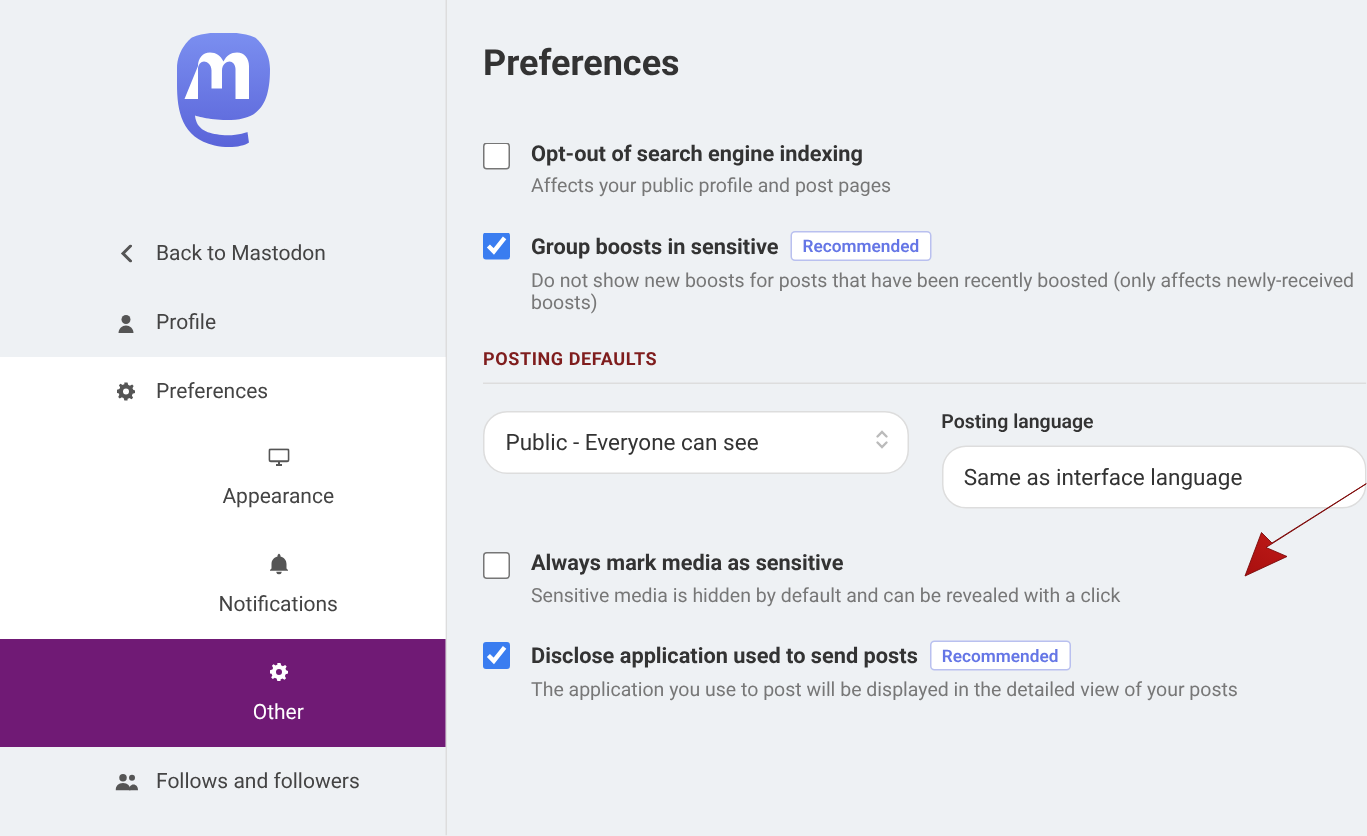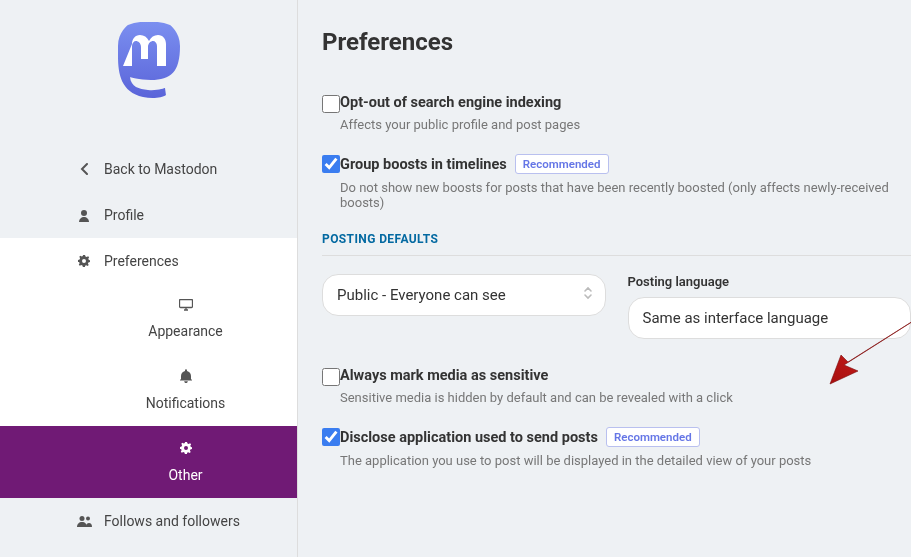--- a/index.html
+++ b/index.html
@@ -53,20 +53,21 @@
   }
   h1 {
     font-size: 24px;
     font-weight: 700;
     color: #333;
     margin-bottom: 38px;
   }
   .opt {
     display: flex;
     align-items: flex-start;
+    gap: 14px;
     margin-bottom: 22px;
   }
   input[type=checkbox] {
     width: 18px;
     height: 18px;
     accent-color: #3a7df0;
     margin-top: 1px;
     flex-shrink: 0;
   }
   .opt-body { flex: 1; }
@@ -90,21 +91,21 @@
     color: #6576e6;
     border: 1px solid #b9c0ef;
     border-radius: 3px;
     padding: 2px 7px;
     background: #fff;
   }
   .section-label {
     font-size: 12px;
     font-weight: 700;
     letter-spacing: 0.4px;
-    color: #0369a1;
+    color: #7f1d1d;
     text-transform: uppercase;
     border-bottom: 1px solid #ddd;
     padding-bottom: 9px;
     margin: 12px 0 18px 0;
   }
   .row2 {
     display: flex;
     gap: 22px;
     margin-bottom: 28px;
   }
@@ -240,21 +241,21 @@
     <div class="opt-body">
       <div class="opt-title">Opt-out of search engine indexing</div>
       <div class="opt-desc">Affects your public profile and post pages</div>
     </div>
   </div>
 
   <div class="opt">
     <input type="checkbox" checked="" style="">
     <div class="opt-body">
       <div class="opt-title">
-        <span>Group boosts in timelines</span>
+        <span>Group boosts in sensitive</span>
         <span class="badge">Recommended</span>
       </div>
       <div class="opt-desc">Do not show new boosts for posts that have been recently boosted (only affects newly-received boosts)</div>
     </div>
   </div>
 
   <div class="section-label">POSTING DEFAULTS</div>
 
   <div class="row2">
     <div class="field">

